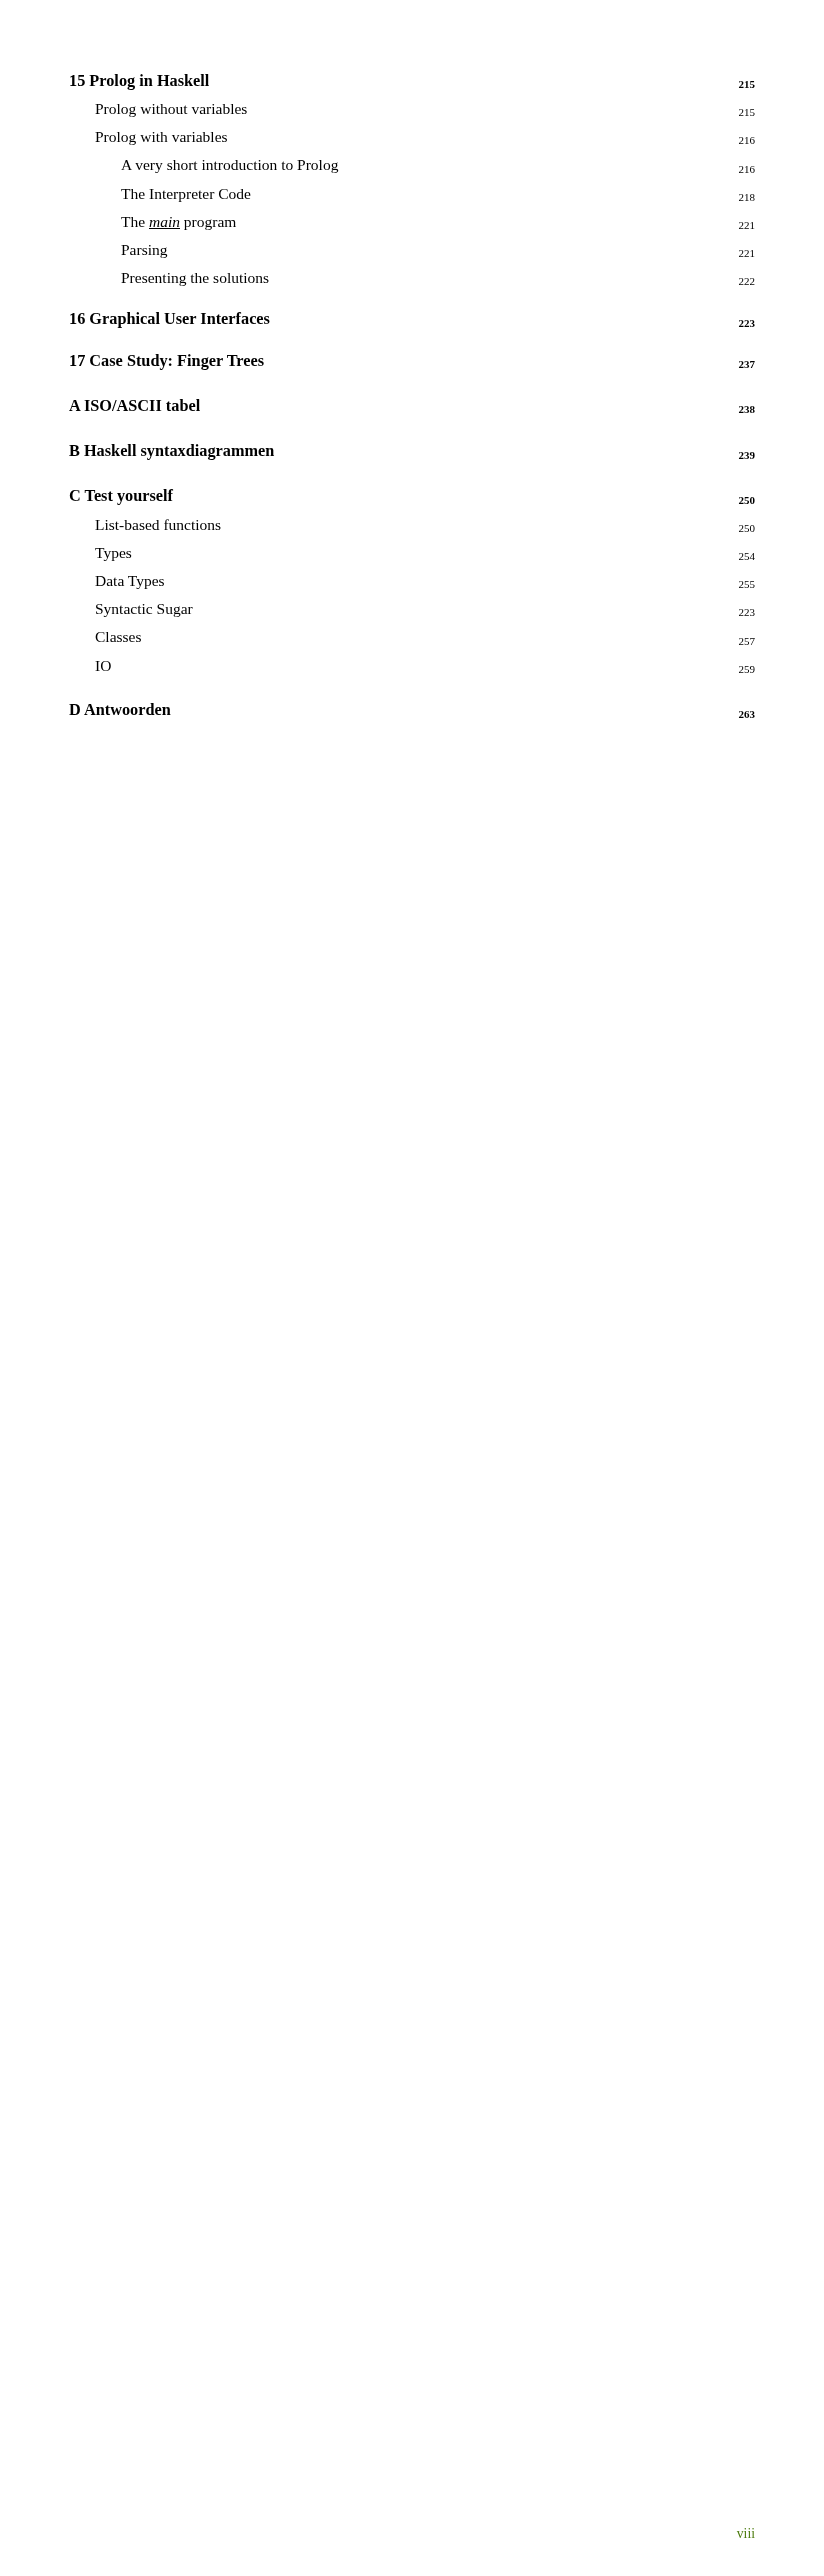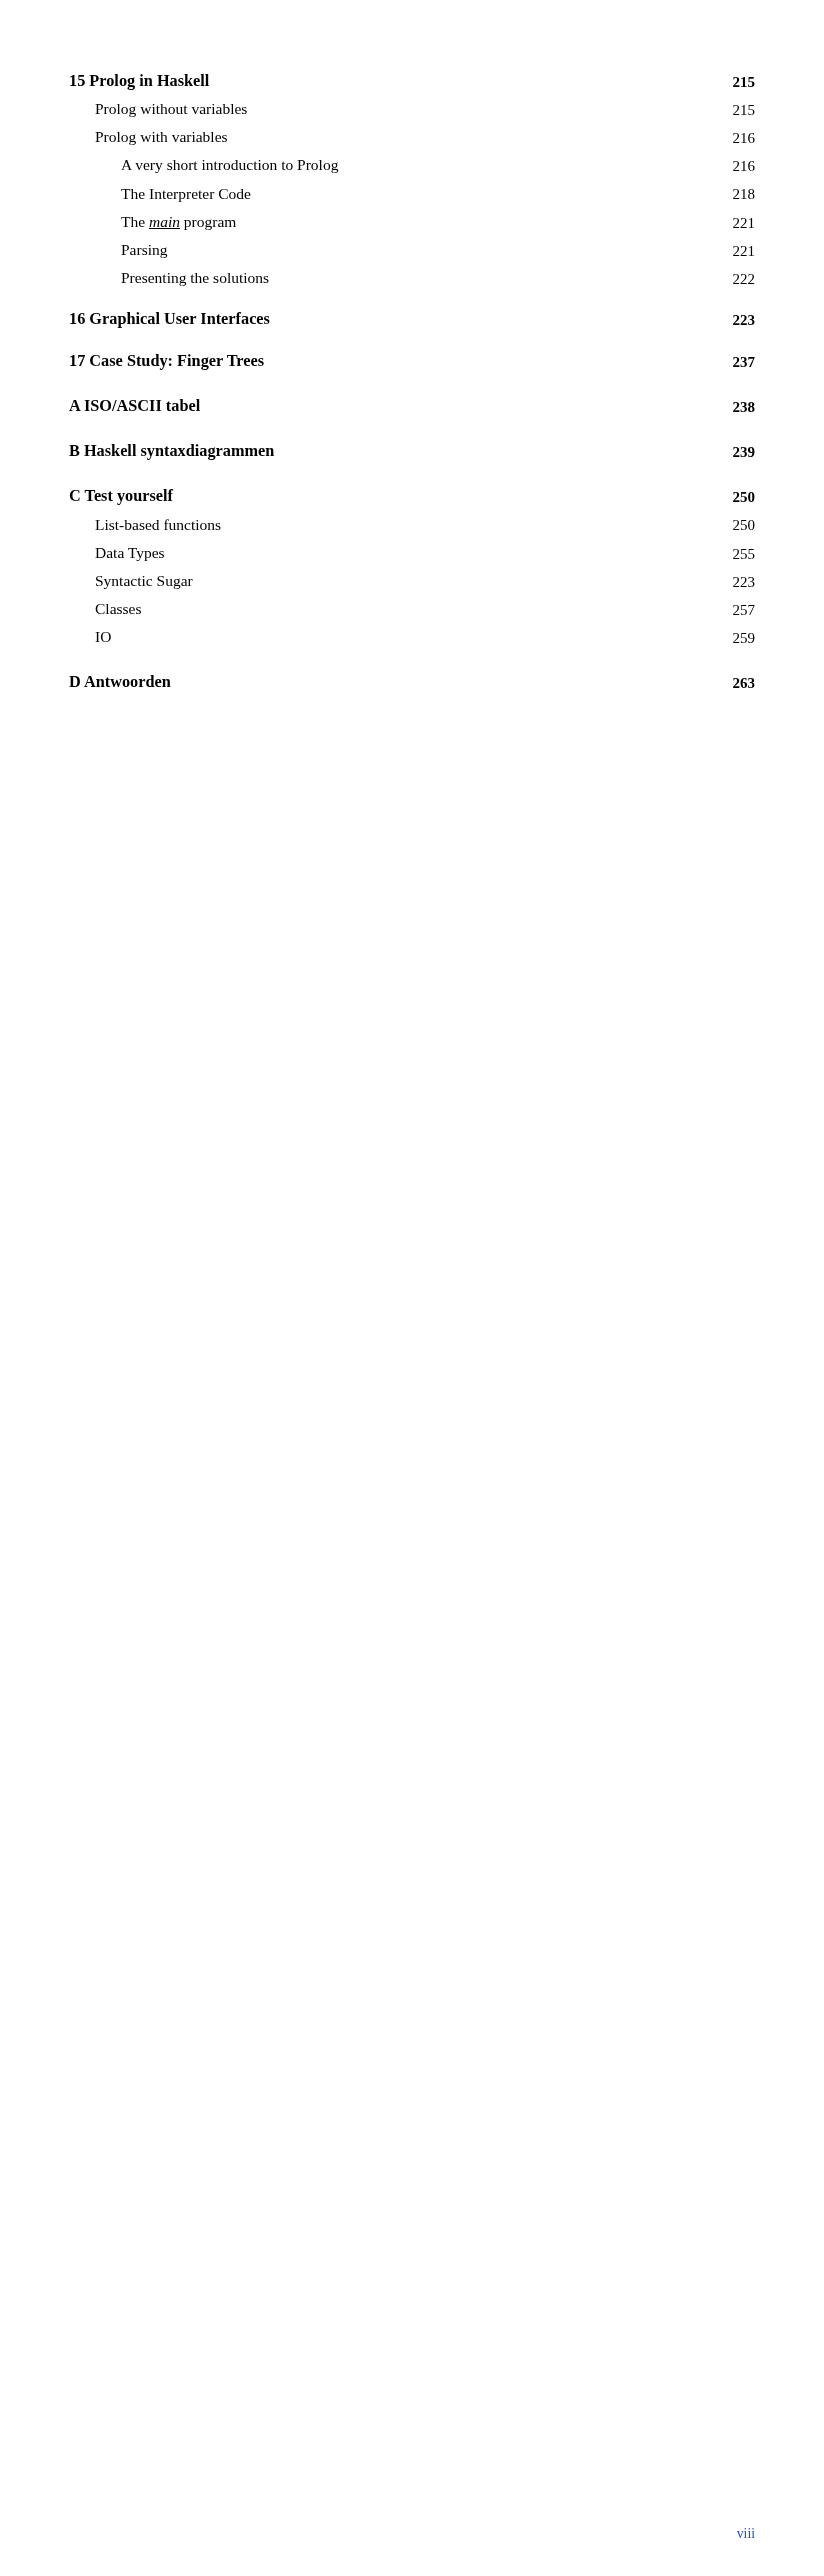--- a/index.html
+++ b/index.html
@@ -29,21 +29,21 @@
       margin-bottom: 3.4px;
       line-height: 1.6;
     }
 
     .toc-label {
       flex: 1;
     }
 
     .toc-page {
       margin-left: 0;
-      font-size: 15px;
+      font-size: 11px;
     }
 
     
     .level1 {
       margin-top: 15.5px;
       font-size: 16.3px;
       font-weight: bold;
     }
 
     
@@ -71,21 +71,21 @@
     .italic {
       font-style: italic;
       text-decoration: underline;
     }
 
     .page-footer {
       position: absolute;
       bottom: 34px;
       right: 69px;
       font-size: 13.7px;
-      color: #1d4ed8;
+      color: #4d7c0f;
       margin-top: 11px;
     }
   </style>
 </head>
 <body>
 
 <div class="page-content">
 
   <div class="toc-entry level1">
     <span class="toc-label">15 Prolog in Haskell</span>
@@ -150,20 +150,24 @@
   <div class="toc-entry level1-letter">
     <span class="toc-label">C   Test yourself</span>
     <span class="toc-page">250</span>
   </div>
 
   <div class="toc-entry level2">
     <span class="toc-label">List-based functions</span>
     <span class="toc-page">250</span>
   </div>
 
+  <div class="toc-entry level2">
+    <span class="toc-label">Types</span>
+    <span class="toc-page">254</span>
+  </div>
 
   <div class="toc-entry level2">
     <span class="toc-label">Data Types</span>
     <span class="toc-page">255</span>
   </div>
 
   <div class="toc-entry level2">
     <span class="toc-label">Syntactic Sugar</span>
     <span class="toc-page">223</span>
   </div>

